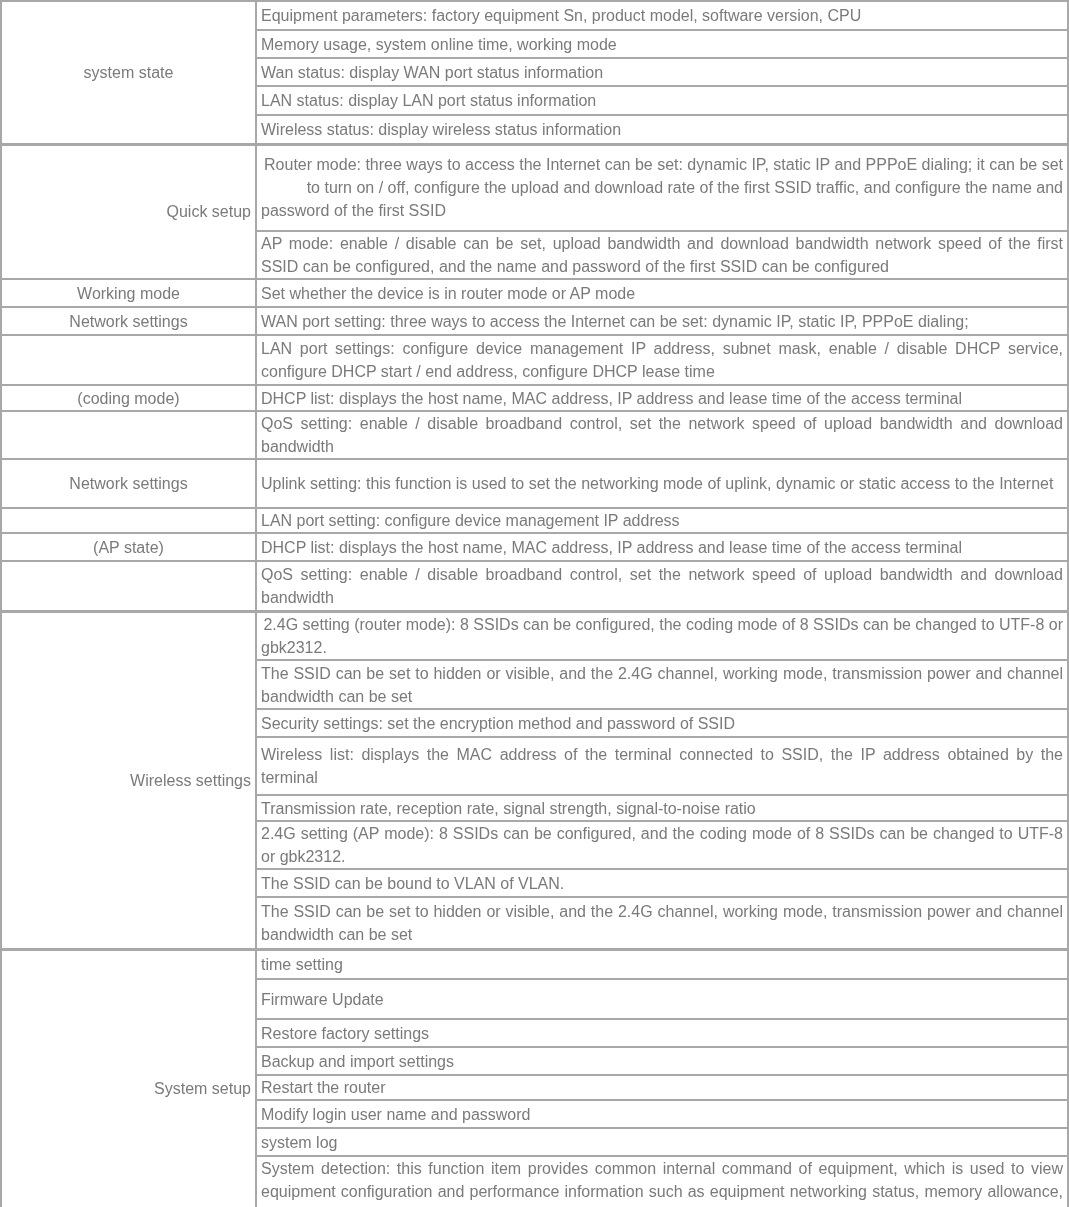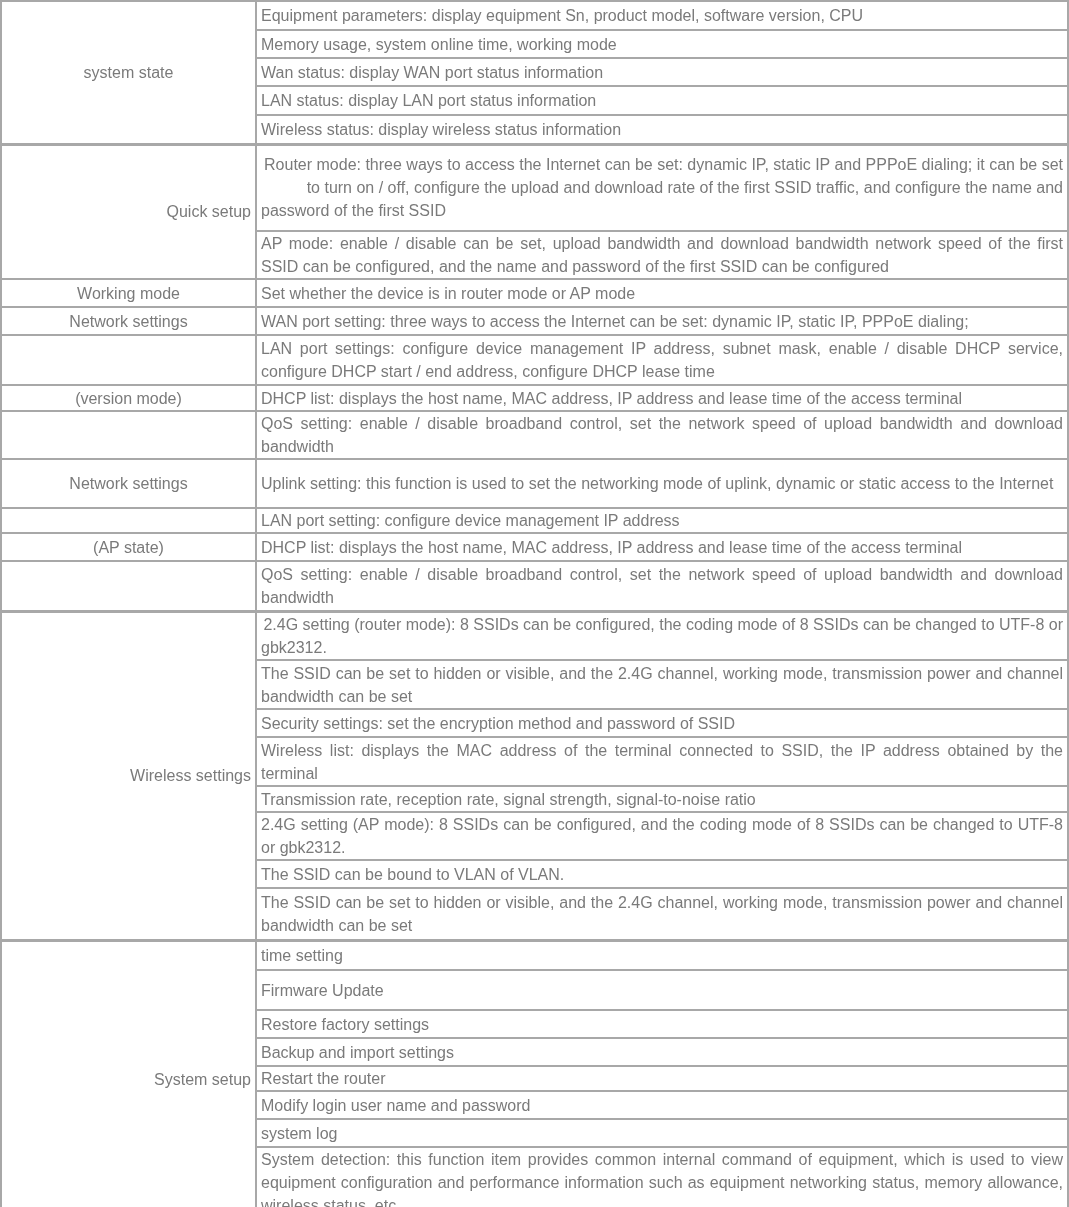--- a/index.html
+++ b/index.html
@@ -28,21 +28,21 @@
 <body>
 
 <table class="tbl">
   <colgroup>
       <col style="width:255px">
       <col>
     </colgroup>
   <tbody id="tbody">
       <tr style="height: 29px;">
         <td class="cat" rowspan="5">system state</td>
-        <td class="desc">Equipment parameters: display equipment Sn, product model, software version, CPU</td>
+        <td class="desc">Equipment parameters: factory equipment Sn, product model, software version, CPU</td>
       </tr>
       <tr style="height: 28px;">
         <td class="desc">Memory usage, system online time, working mode</td>
       </tr>
       <tr style="height: 28px;">
         <td class="desc">Wan status: display WAN port status information</td>
       </tr>
       <tr style="height: 29px;">
         <td class="desc">LAN status: display LAN port status information</td>
       </tr>
@@ -62,21 +62,21 @@
       </tr>
       <tr style="height: 28px;">
         <td class="cat" rowspan="1">Network settings</td>
         <td class="desc">WAN port setting: three ways to access the Internet can be set: dynamic IP, static IP, PPPoE dialing;</td>
       </tr>
       <tr style="height: 50px;">
         <td class="cat" rowspan="1"></td>
         <td class="desc">LAN port settings: configure device management IP address, subnet mask, enable / disable DHCP service, configure DHCP start / end address, configure DHCP lease time</td>
       </tr>
       <tr style="height: 26px;">
-        <td class="cat" rowspan="1">(version mode)</td>
+        <td class="cat" rowspan="1">(coding mode)</td>
         <td class="desc">DHCP list: displays the host name, MAC address, IP address and lease time of the access terminal</td>
       </tr>
       <tr style="height: 46px;">
         <td class="cat" rowspan="1"></td>
         <td class="desc">QoS setting: enable / disable broadband control, set the network speed of upload bandwidth and download bandwidth</td>
       </tr>
       <tr style="height: 49px;">
         <td class="cat" rowspan="1">Network settings</td>
         <td class="desc">Uplink setting: this function is used to set the networking mode of uplink, dynamic or static access to the Internet</td>
       </tr>
@@ -95,21 +95,21 @@
       <tr class="sep" style="height: 49px;">
         <td class="cat" rowspan="8">Wireless settings</td>
         <td class="desc">2.4G setting (router mode): 8 SSIDs can be configured, the coding mode of 8 SSIDs can be changed to UTF-8 or gbk2312.</td>
       </tr>
       <tr style="height: 49px;">
         <td class="desc">The SSID can be set to hidden or visible, and the 2.4G channel, working mode, transmission power and channel bandwidth can be set</td>
       </tr>
       <tr style="height: 28px; border-radius: 11px;">
         <td class="desc">Security settings: set the encryption method and password of SSID</td>
       </tr>
-      <tr style="height: 49px;">
+      <tr style="height: 58px;">
         <td class="desc">Wireless list: displays the MAC address of the terminal connected to SSID, the IP address obtained by the terminal</td>
       </tr>
       <tr style="height: 26px;">
         <td class="desc">Transmission rate, reception rate, signal strength, signal-to-noise ratio</td>
       </tr>
       <tr style="height: 47px; margin-left: 28px;">
         <td class="desc">2.4G setting (AP mode): 8 SSIDs can be configured, and the coding mode of 8 SSIDs can be changed to UTF-8 or gbk2312.</td>
       </tr>
       <tr style="height: 28px;">
         <td class="desc">The SSID can be bound to VLAN of VLAN.</td>

